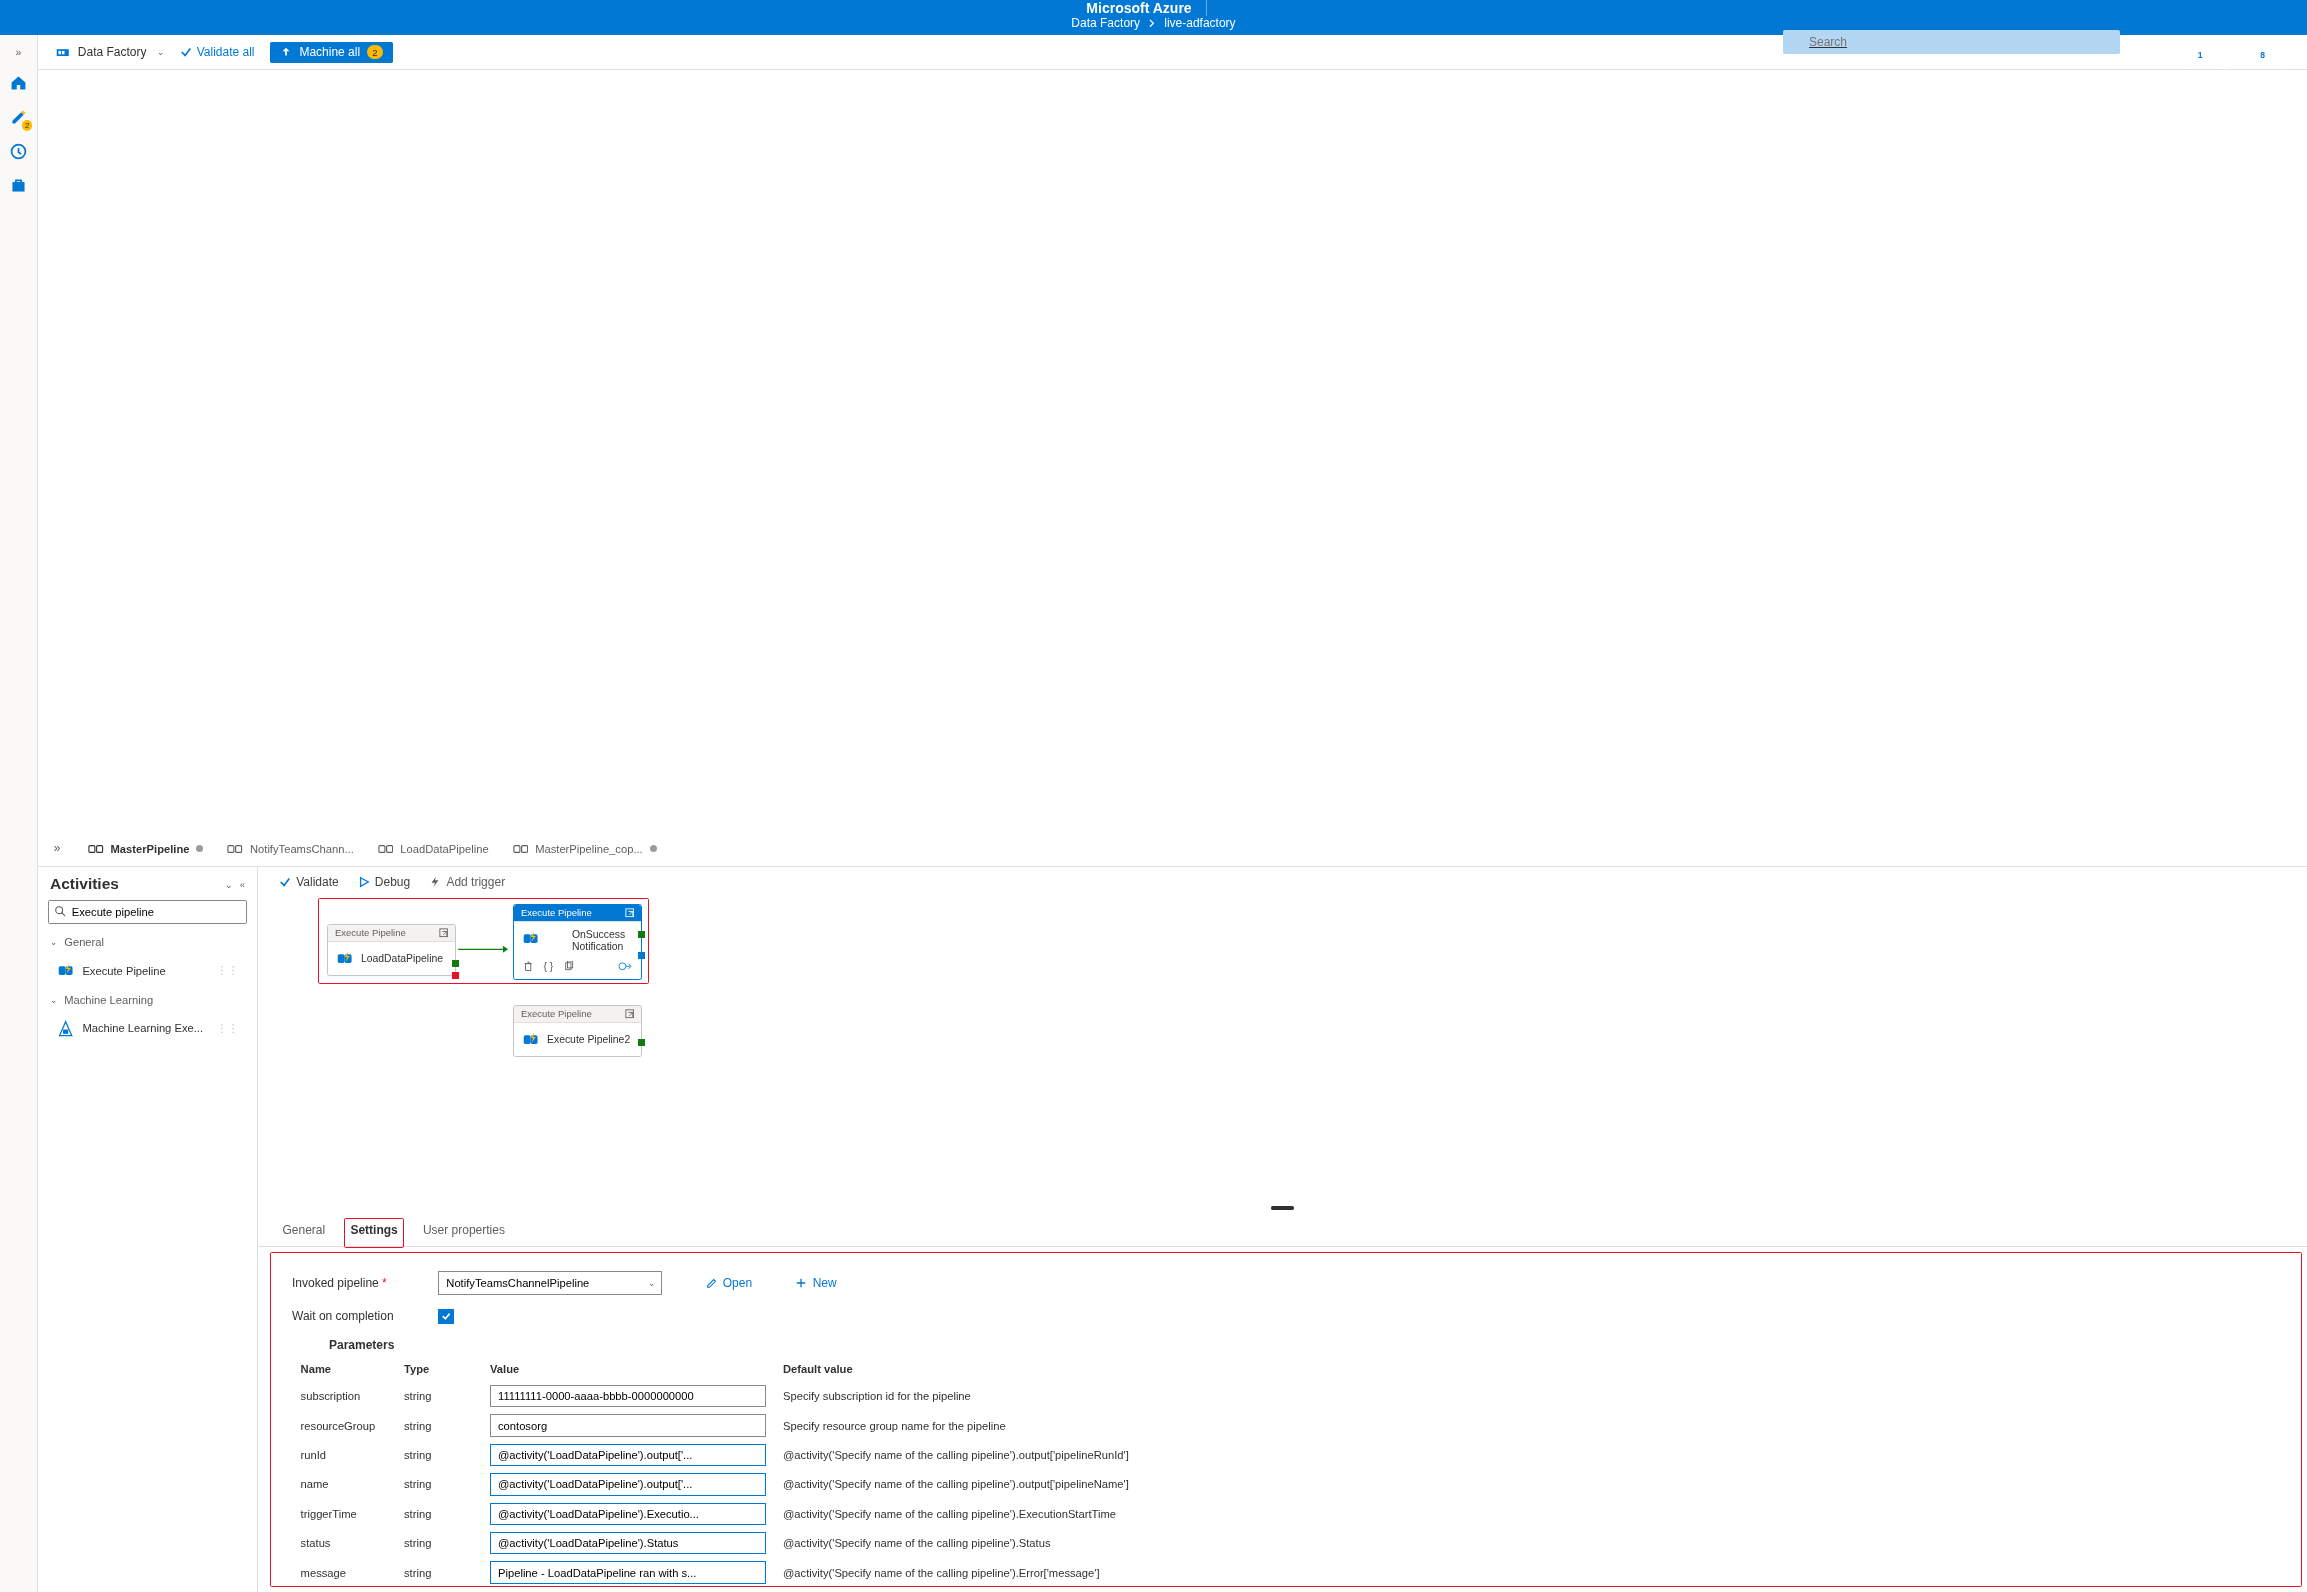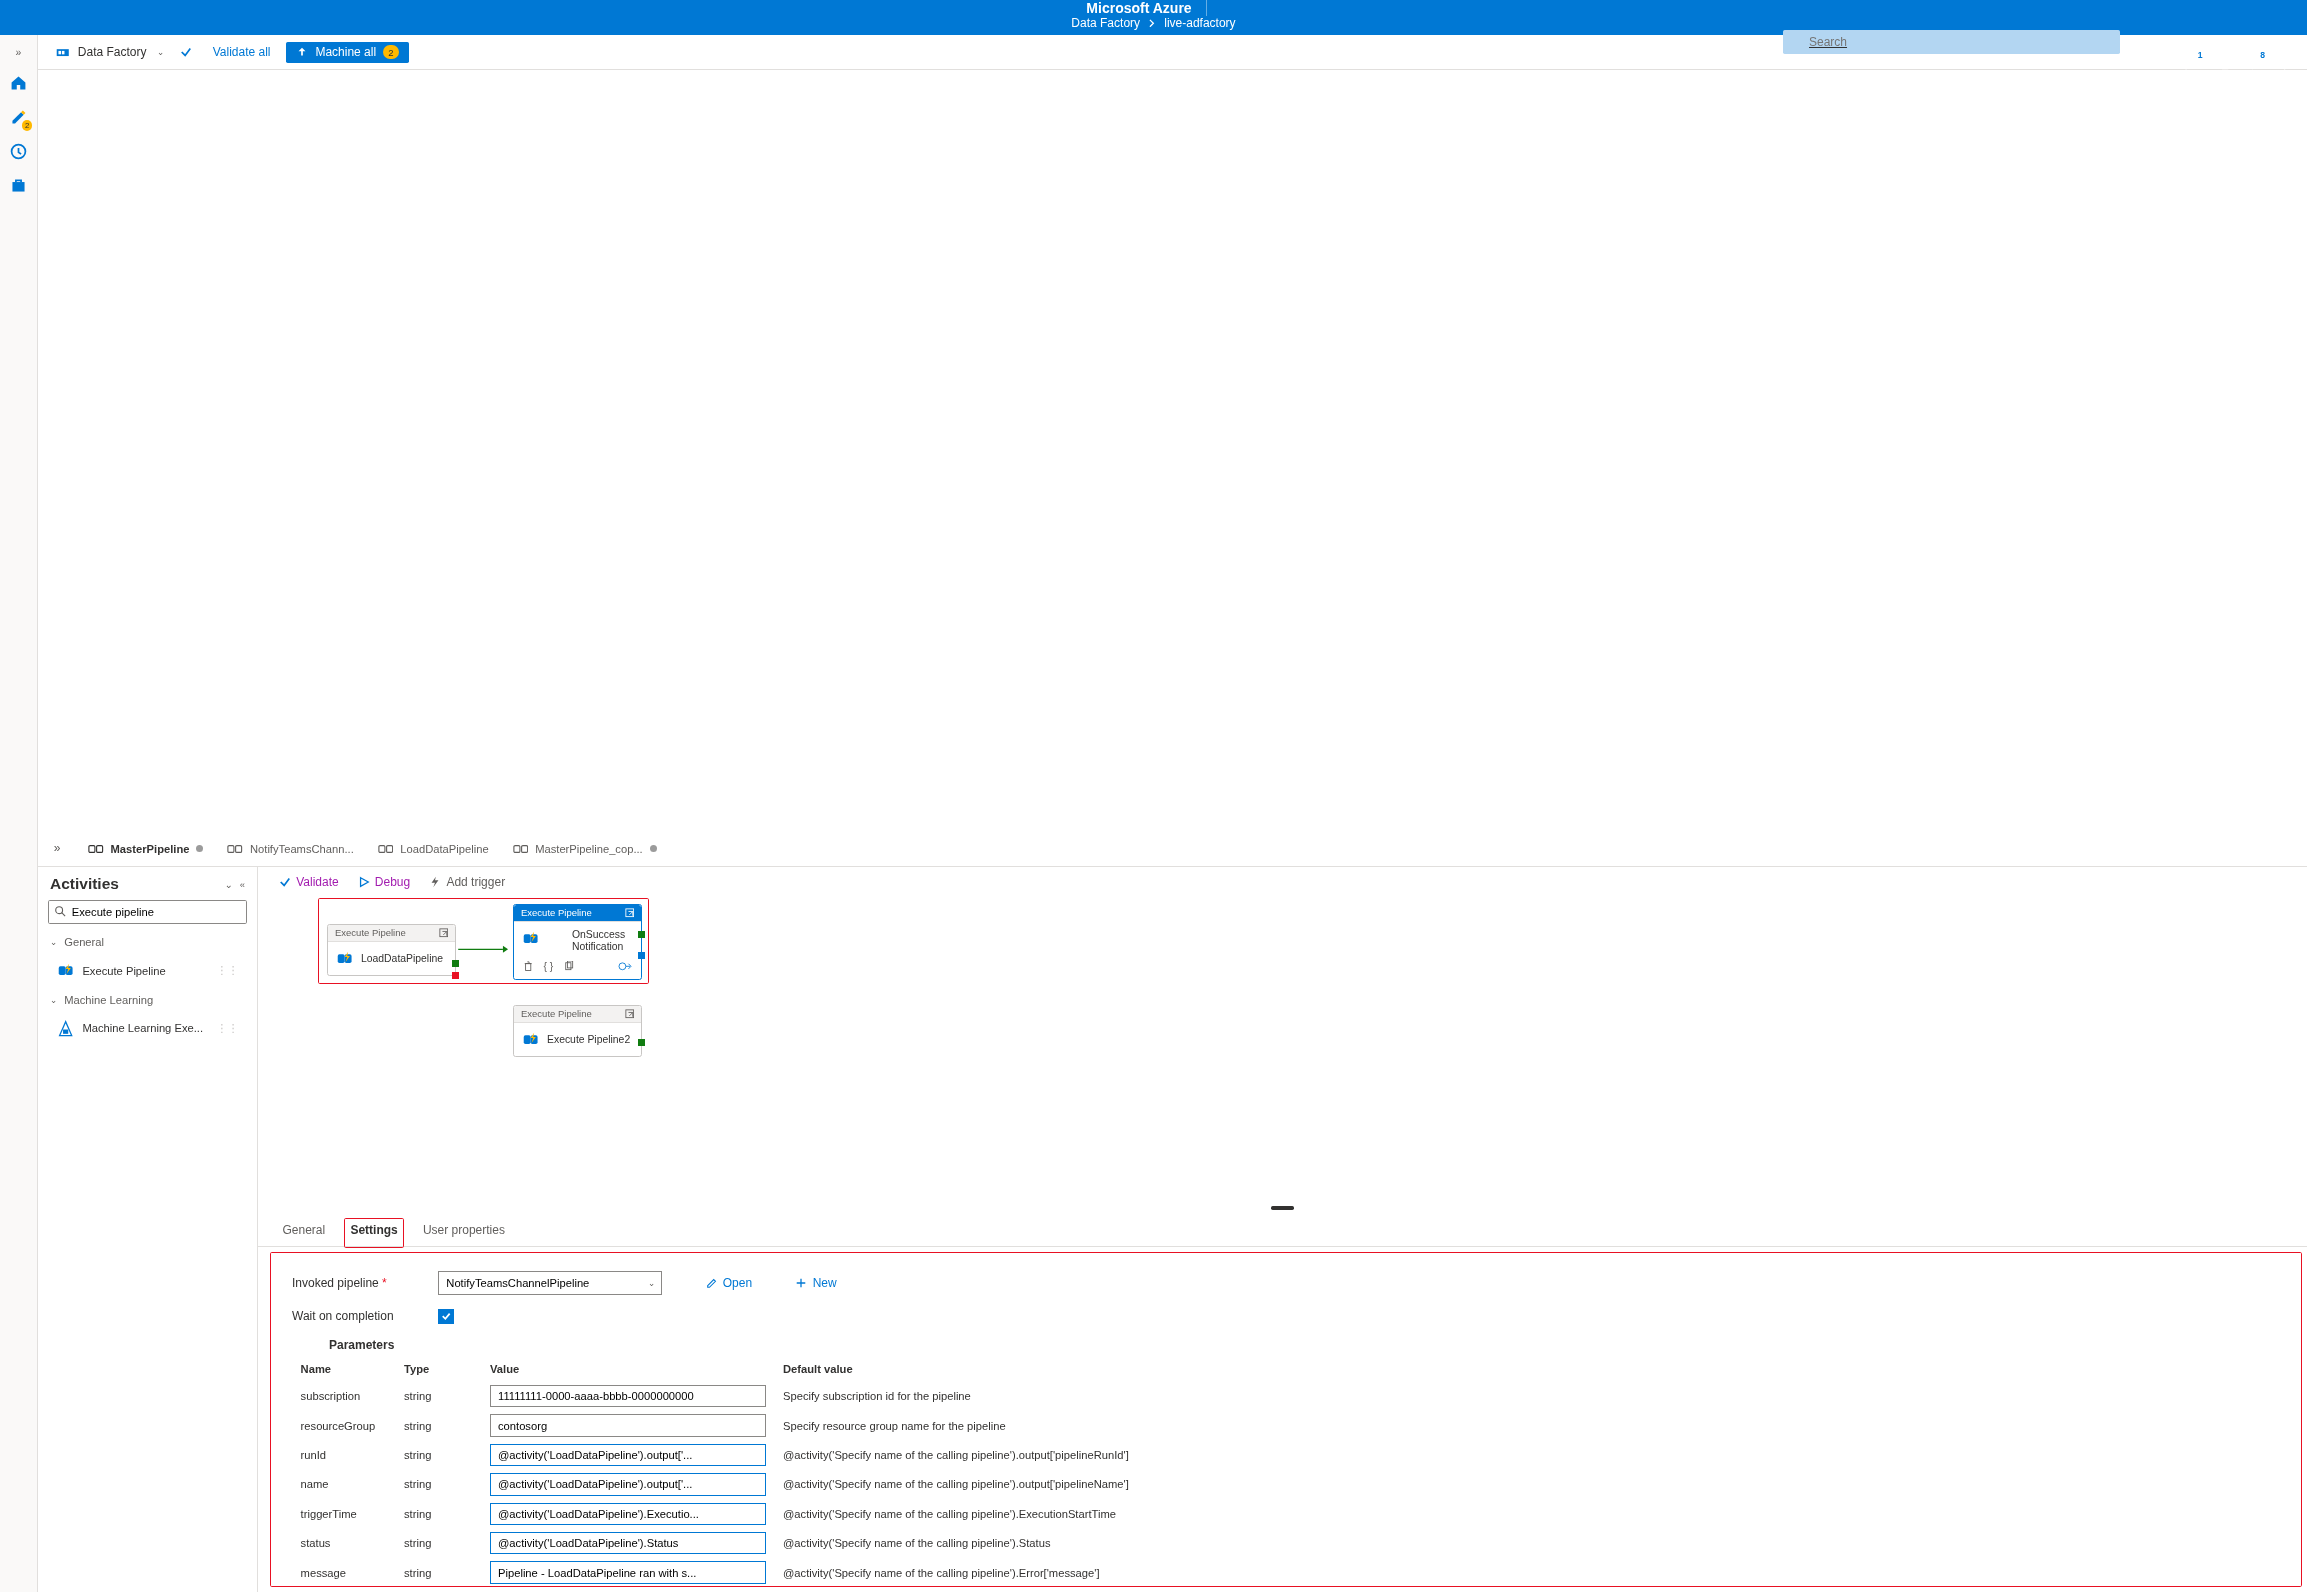--- a/index.html
+++ b/index.html
@@ -23,21 +23,21 @@
   .rail .expand { font-size: 10.4px; color: #605e5c; padding: 5.2px; cursor: pointer; }
   .rail .rail-item { width: 31px; height: 31px; display: flex; align-items: center; justify-content: center; cursor: pointer; border-radius: 1.7px; position: relative; }
   .rail .rail-item.pencil { color: #0078d4; }
   .rail .rail-item .rail-badge { position: absolute; bottom: 1.7px; right: 1.7px; background: #ffb900; font-size: 7.8px; border-radius: 7px; min-width: 10.4px; height: 10.4px; display: flex; align-items: center; justify-content: center; color: #323130; }
 
   .main { flex: 1; display: flex; flex-direction: column; overflow: hidden; }
   .cmdbar { height: 35px; border-bottom: 0.9px solid #e1dfdd; display: flex; align-items: center; padding: 0 17.3px; gap: 15.5px; }
   .cmdbar .df-label { display: flex; align-items: center; gap: 7px; font-size: 12px; }
   .cmdbar .df-label svg { flex-shrink: 0; }
   .cmdbar .chev { color: #605e5c; font-size: 8.6px; margin-left: 3.5px; }
-  .cmdbar .validate-all { display: flex; align-items: center; gap: 21px; color: #0078d4; cursor: pointer; }
+  .cmdbar .validate-all { display: flex; align-items: center; gap: 5px; color: #0078d4; cursor: pointer; }
   .cmdbar .publish-btn { background: #0078d4; color: #fff; border-radius: 1.7px; padding: 3.5px 10.4px; display: flex; align-items: center; gap: 7px; cursor: pointer; }
   .publish-btn .pill { background: #ffb900; color: #323130; font-size: 9.5px; border-radius: 8.6px; padding: 0 5.2px; height: 14px; display: flex; align-items: center; }
 
   .workspace { flex: 1; display: flex; overflow: hidden; }
   .activities-panel { width: 220px; border-right: 0.9px solid #e1dfdd; display: flex; flex-direction: column; }
   .tab { display: flex; align-items: center; gap: 7px; padding: 0 12px; height: 36px; cursor: pointer; font-size: 11.2px; color: #605e5c; }
   .tab.active { color: #323130; font-weight: 600; }
   .tab .dot { width: 7px; height: 7px; border-radius: 50%; background: #9b9b9b; }
   
   .act-header { display: flex; align-items: center; justify-content: space-between; padding: 8.6px 12px 7px 12px; }
@@ -46,21 +46,21 @@
   .act-search-wrap { padding: 0 10.4px 8.6px 10.4px; position: relative; }
   .act-search { width: 100%; border: 0.9px solid #8a8886; padding: 3.5px 7px 3.5px 22.4px; font-size: 11.2px; height: 24px; border-radius: 1.7px; }
   .act-search-wrap svg { position: absolute; left: 15.5px; top: 5.2px; }
   .act-group { padding: 3.5px 12px; display: flex; align-items: center; gap: 7px; color: #605e5c; font-size: 11.2px; cursor: pointer; }
   .act-item { margin: 3.5px 10.4px; padding: 5.2px 7px; display: flex; align-items: center; gap: 7px; border: 0.9px solid transparent; cursor: grab; font-size: 11.2px; border-radius: 1.7px; }
   .act-item .grip { margin-left: auto; color: #c8c6c4; }
   .pipe-ico { width: 19px; height: 19px; display: flex; align-items: center; justify-content: center; }
 
   .canvas-area { flex: 1; display: flex; flex-direction: column; overflow: hidden; }
   .canvas-toolbar { display: flex; align-items: center; gap: 19px; padding: 8.6px 21px; }
-  .canvas-toolbar .tool { display: flex; align-items: center; gap: 5.2px; color: #a21caf; cursor: pointer; font-size: 12px; }
+  .canvas-toolbar .tool { display: flex; align-items: center; gap: 5.2px; color: #404040; cursor: pointer; font-size: 12px; }
   .canvas-toolbar .tool.grey { color: #605e5c; }
   
   .canvas { flex: 1; position: relative; background: #fff; }
   .hl-red { position: absolute; border: 1.7px solid #e81123; border-radius: 1.7px; }
   .node { position: absolute; background: #fff; border: 0.9px solid #c8c6c4; border-radius: 2.6px; width: 129px; font-size: 10.4px; }
   .node .nhead { background: #f3f2f1; color: #605e5c; font-size: 9.5px; padding: 2.6px 7px; display: flex; justify-content: space-between; align-items: center; border-bottom: 0.9px solid #e1dfdd; border-radius: 2.6px 2.6px 0 0; }
   .node.selected { border-color: #0078d4; }
   .node.selected .nhead { background: #0078d4; color: #fff; }
   .node .nbody { padding: 7px; display: flex; align-items: center; gap: 7px; }
   .node .nactions { display: flex; gap: 10.4px; padding: 0 8.6px 7px 8.6px; color: #605e5c; font-size: 10.4px; align-items: center; }

